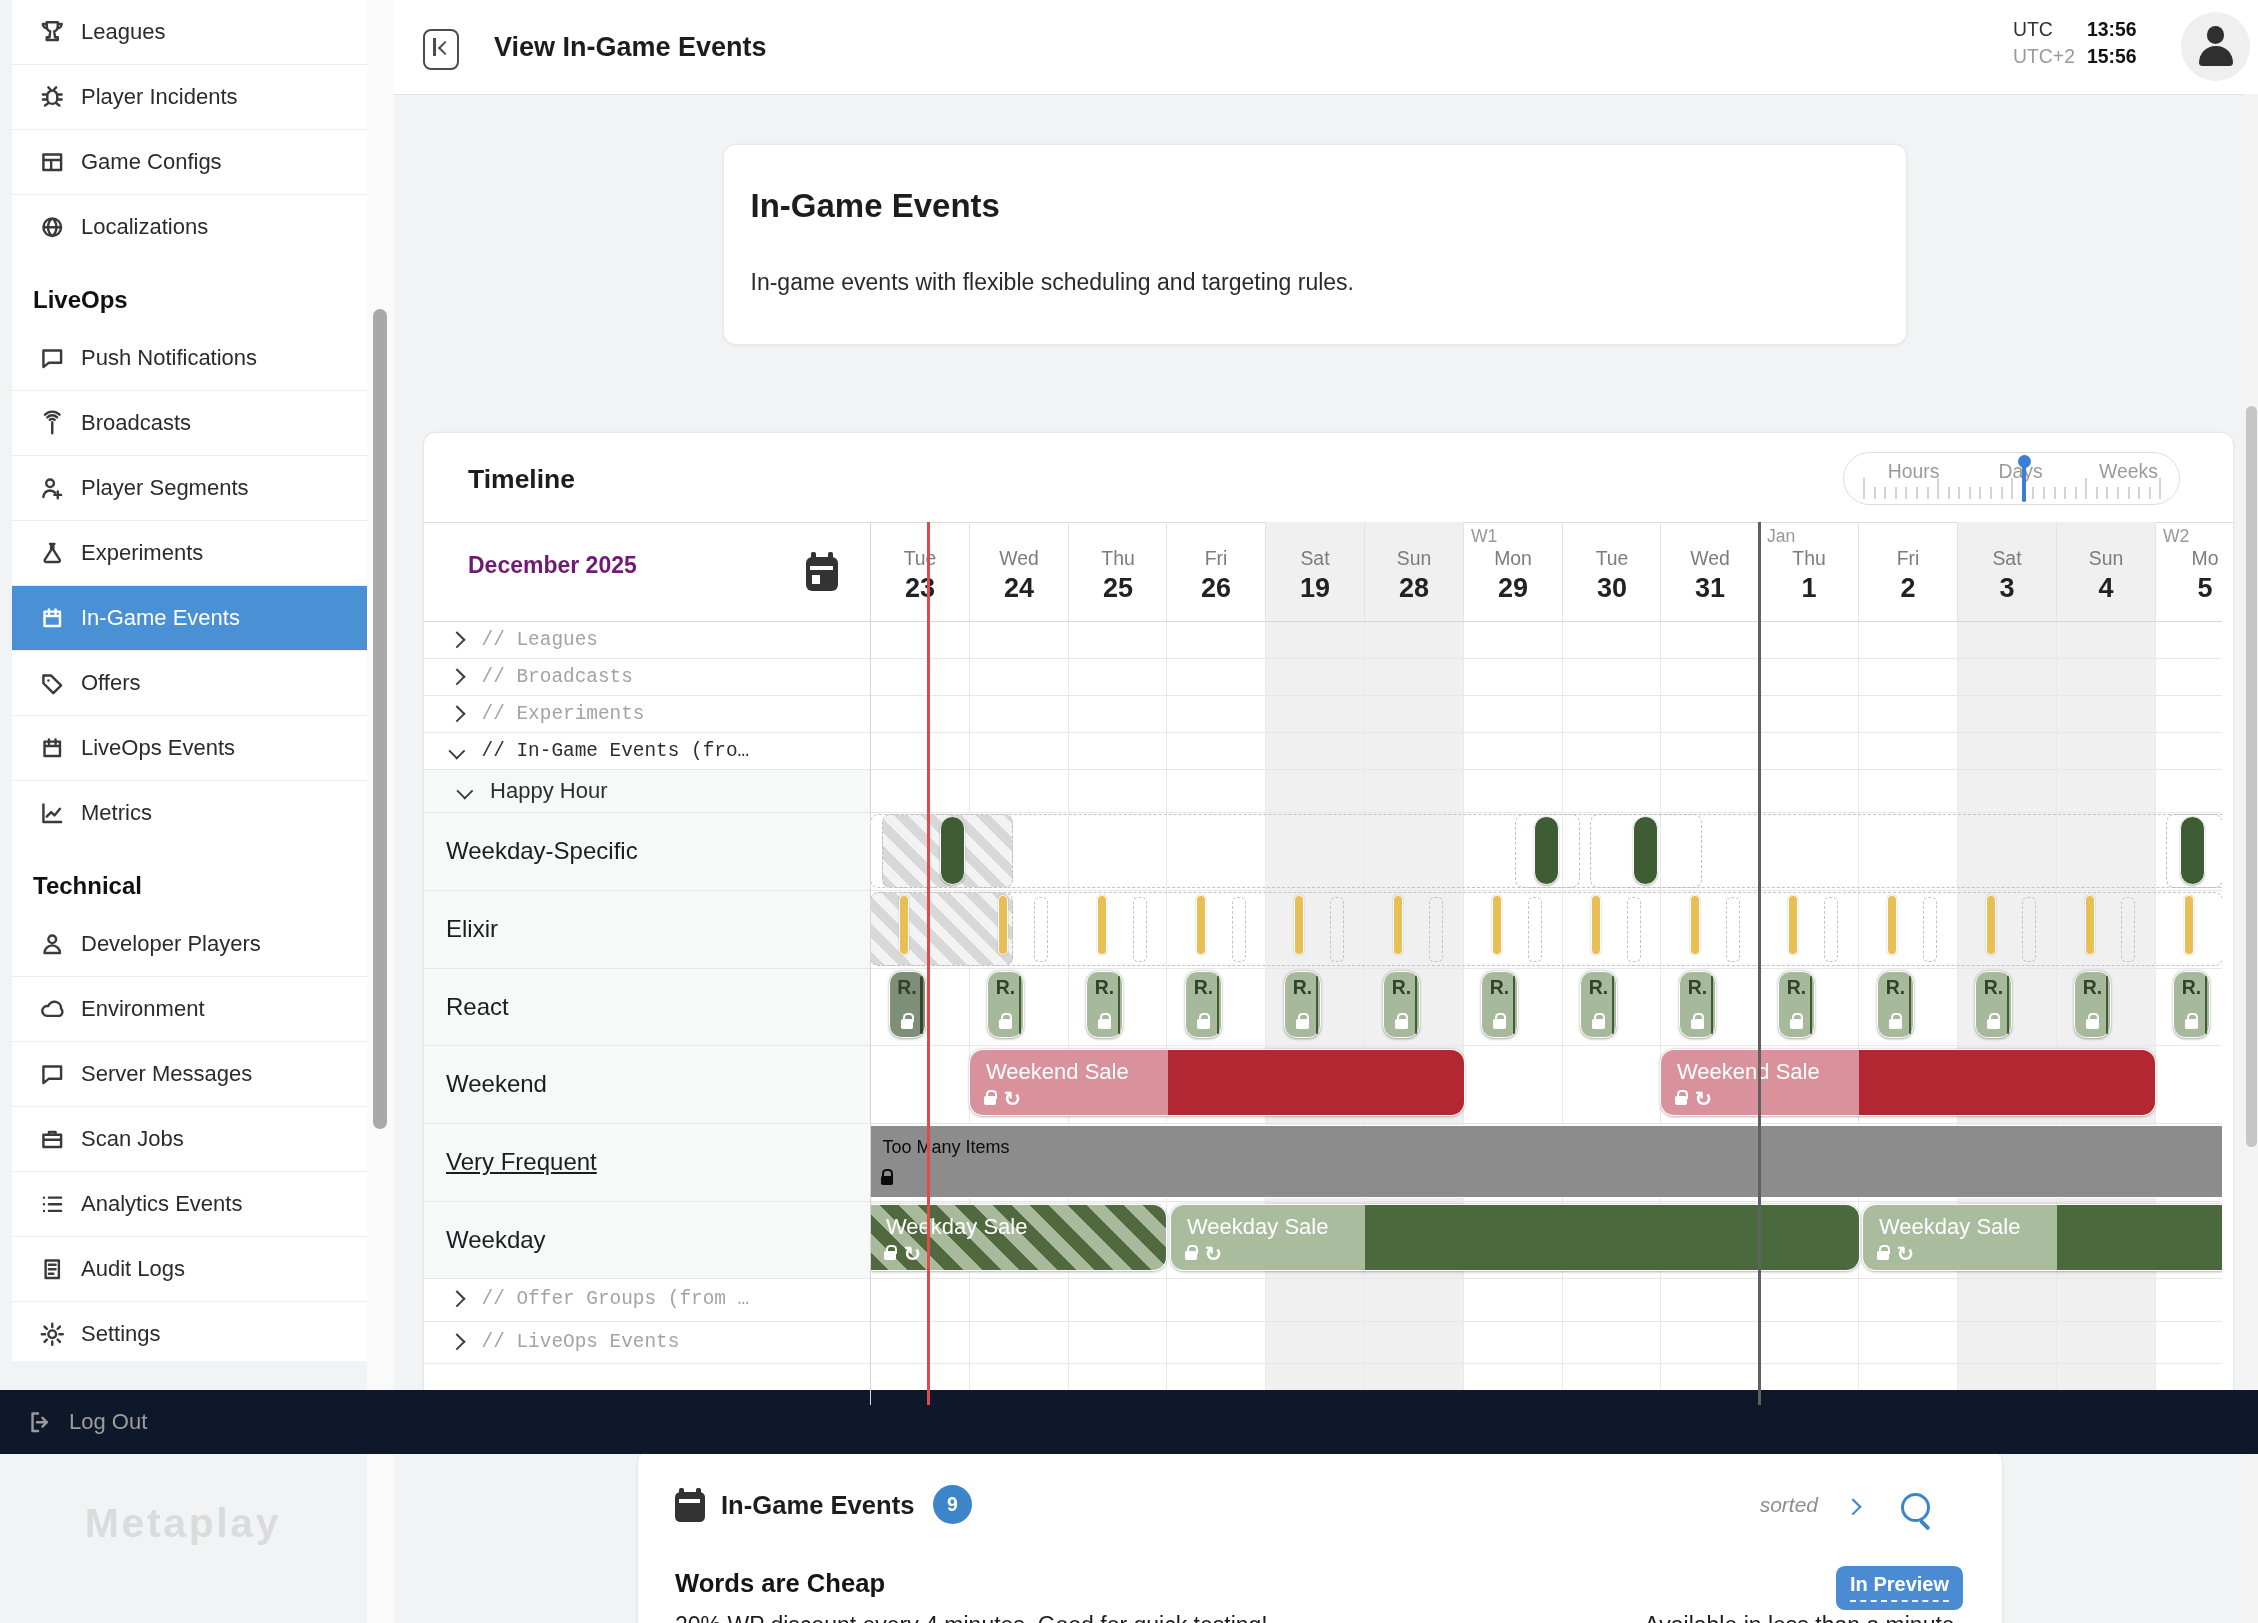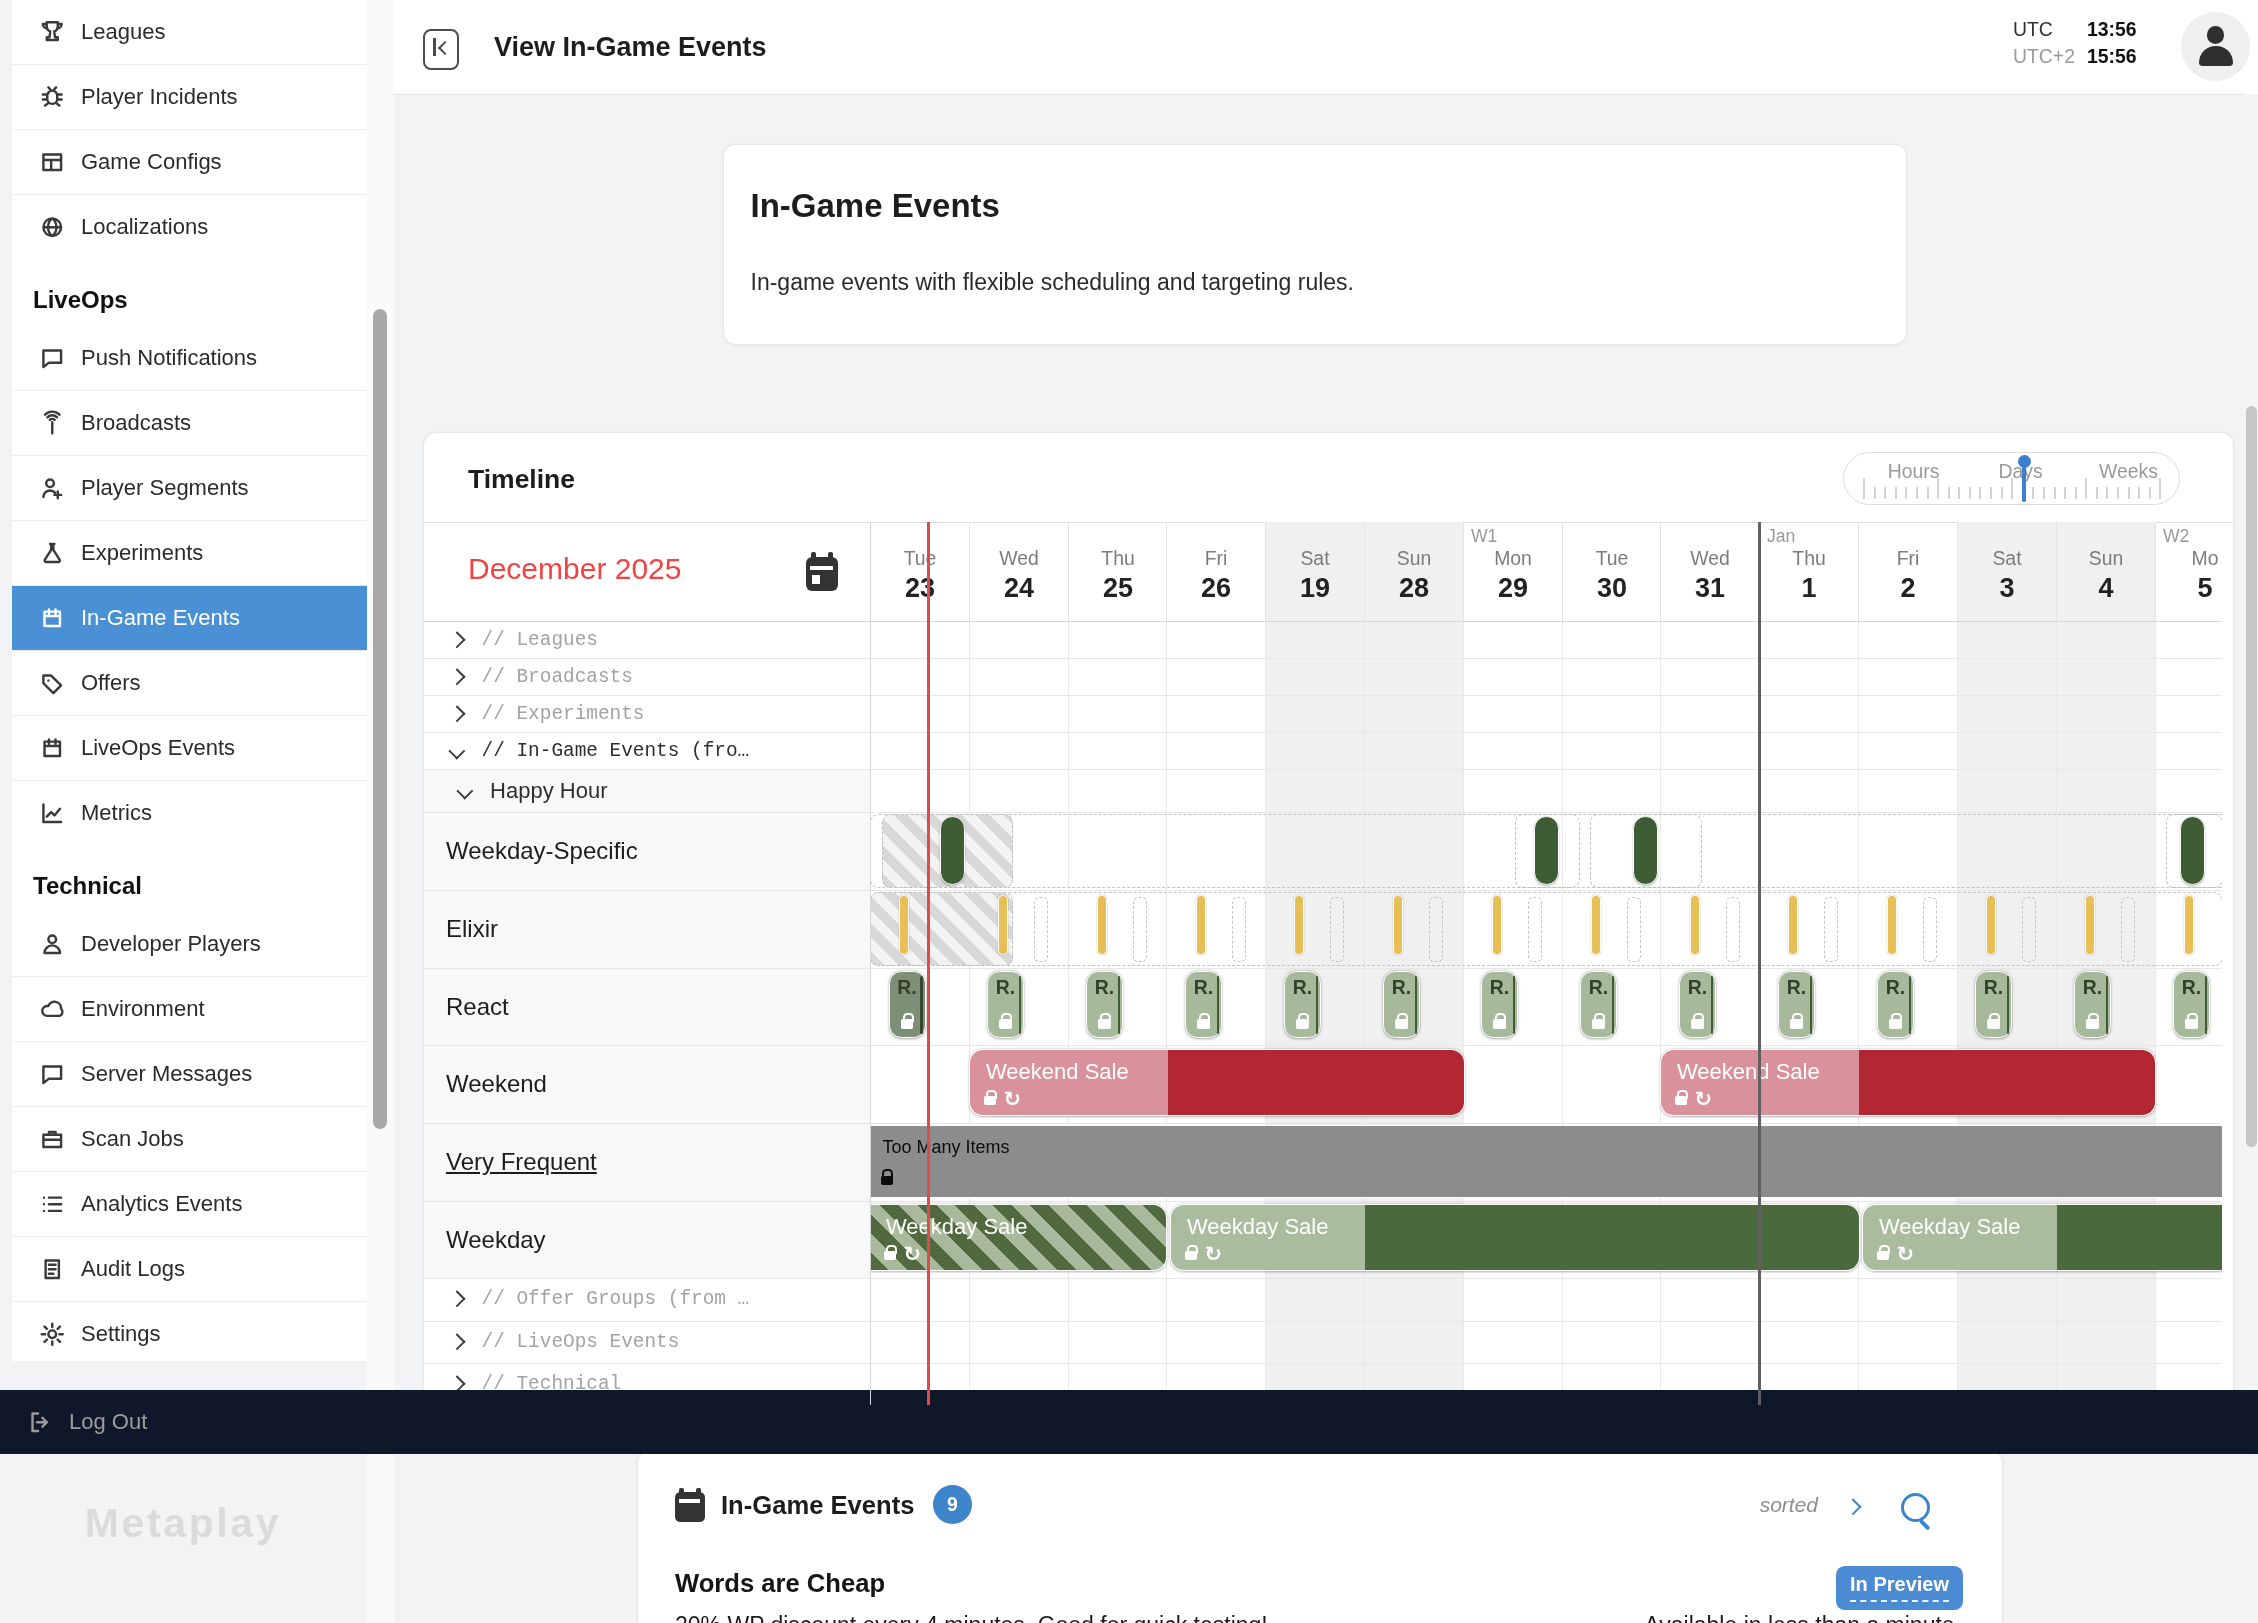--- a/index.html
+++ b/index.html
@@ -51,21 +51,21 @@
 
   
   #tl-card{left:423px;top:432px;width:1809px;height:1006px;overflow:hidden}
   #tl-title{left:44px;top:31px;font-size:26.5px;font-weight:bold;color:#1d1d1f}
   #tl-zoom{left:1419px;top:19.4px;width:335px;height:51px;border:1.8px solid #dcdcdc;border-radius:26.5px;background:#fff;cursor:pointer}
   .zl-lab{position:absolute;top:7px;font-size:19.4px;color:#9a9a9a}
   #tl-zoom .ticks{position:absolute;left:19.4px;right:19.4px;bottom:5.3px;height:23px}
   #tl-zoom .tick{position:absolute;bottom:0;width:1.8px;background:#d4d4d4}
   #tl-zoom .thumb{position:absolute;width:4.4px;background:#3b7fd4;border-radius:1.8px;z-index:2}
   #tl-zoom .thumb i{position:absolute;left:-4.4px;top:-5.3px;width:13.2px;height:13.2px;border-radius:50%;background:#3b7fd4}
-  #tl-month{left:44px;top:119px;font-size:30px;font-weight:normal;color:#ef4444}
+  #tl-month{left:44px;top:119px;font-size:23px;font-weight:bold;color:#701a75}
   #cal-btn{left:382px;top:124px;width:32px;height:34px;background:#333;border-radius:6.2px;cursor:pointer}
   #cal-btn::before{content:"";position:absolute;left:5.3px;top:-5.3px;width:4.4px;height:8.8px;background:#333;border-radius:1.8px}
   #cal-btn::after{content:"";position:absolute;right:5.3px;top:-5.3px;width:4.4px;height:8.8px;background:#333;border-radius:1.8px}
   #cal-btn .strip{position:absolute;left:4.4px;top:8.8px;width:23px;height:4.4px;background:#fff}
   #cal-btn .dot{position:absolute;left:6.2px;top:17.6px;width:8px;height:9.7px;background:#fff}
   #tl-hdr-border{left:0;top:89px;width:1809px;height:0.9px;background:#dcdcdc}
   #tl-col-border{left:446px;top:89px;width:0.9px;height:883px;background:#d6d6d6;z-index:5}
   #left-shade{left:0;top:336px;width:446px;height:509px;background:#f7f8f8}
   .rowline{position:absolute;left:0;width:1798px;height:0.9px;background:#e7e7e7}
   .rl-dark{background:#d8d8d8}
@@ -615,24 +615,20 @@
     <div class="abs grp" style="top: 845px; height: 42px;">
       <div class="cv right"></div>
       <div class="t">// Offer Groups (from …</div>
     </div>
     <div class="abs rowline" style="top: 845px;"></div>
     <div class="abs grp" style="top: 888px; height: 42px;">
       <div class="cv right"></div>
       <div class="t">// LiveOps Events</div>
     </div>
     <div class="abs rowline" style="top: 888px;"></div>
-    <div class="abs grp" style="top: 930px; height: 42px;">
-      <div class="cv right"></div>
-      <div class="t">// Technical</div>
-    </div>
     <div class="abs rowline" style="top: 930px;"></div>
     <div class="abs rowline" style="top: 972px;"></div>
   </div>
 
 <div class="abs card" id="list-card">
   <div class="abs" id="lc-cal">
       <span class="strip"></span>
     </div>
   <div class="abs" id="lc-title">In-Game Events</div>
   <div class="abs" id="lc-badge">9</div>

